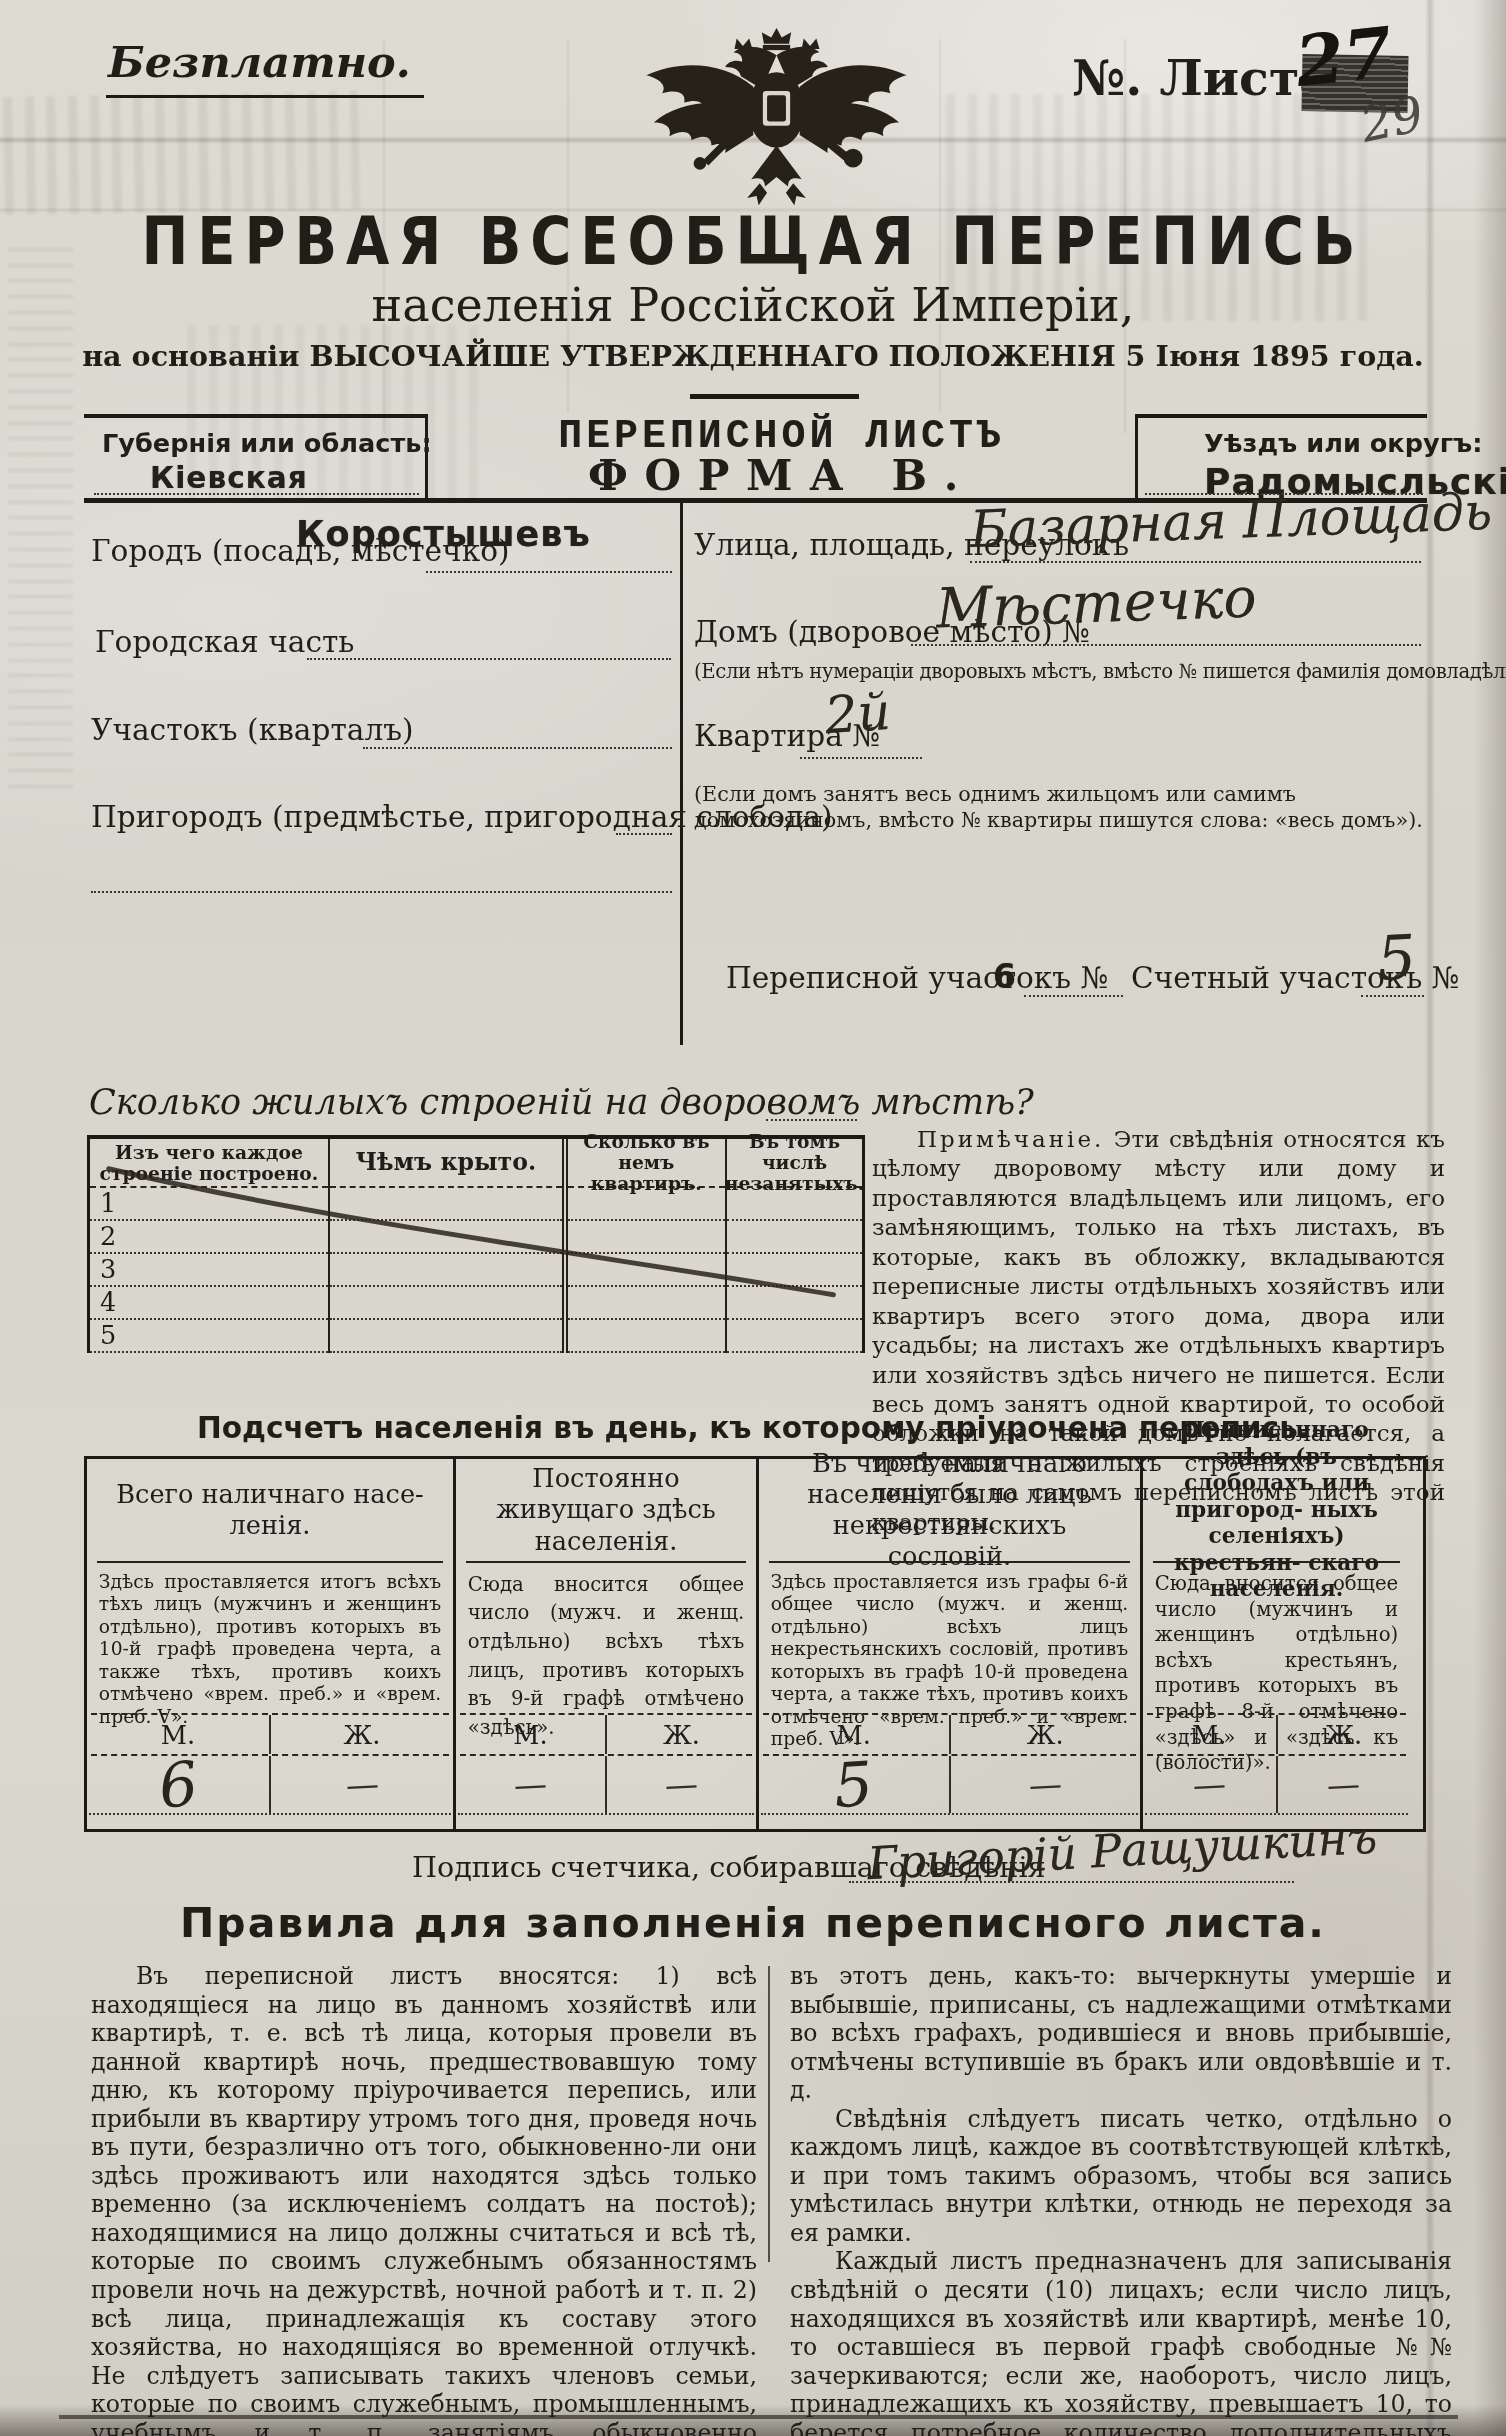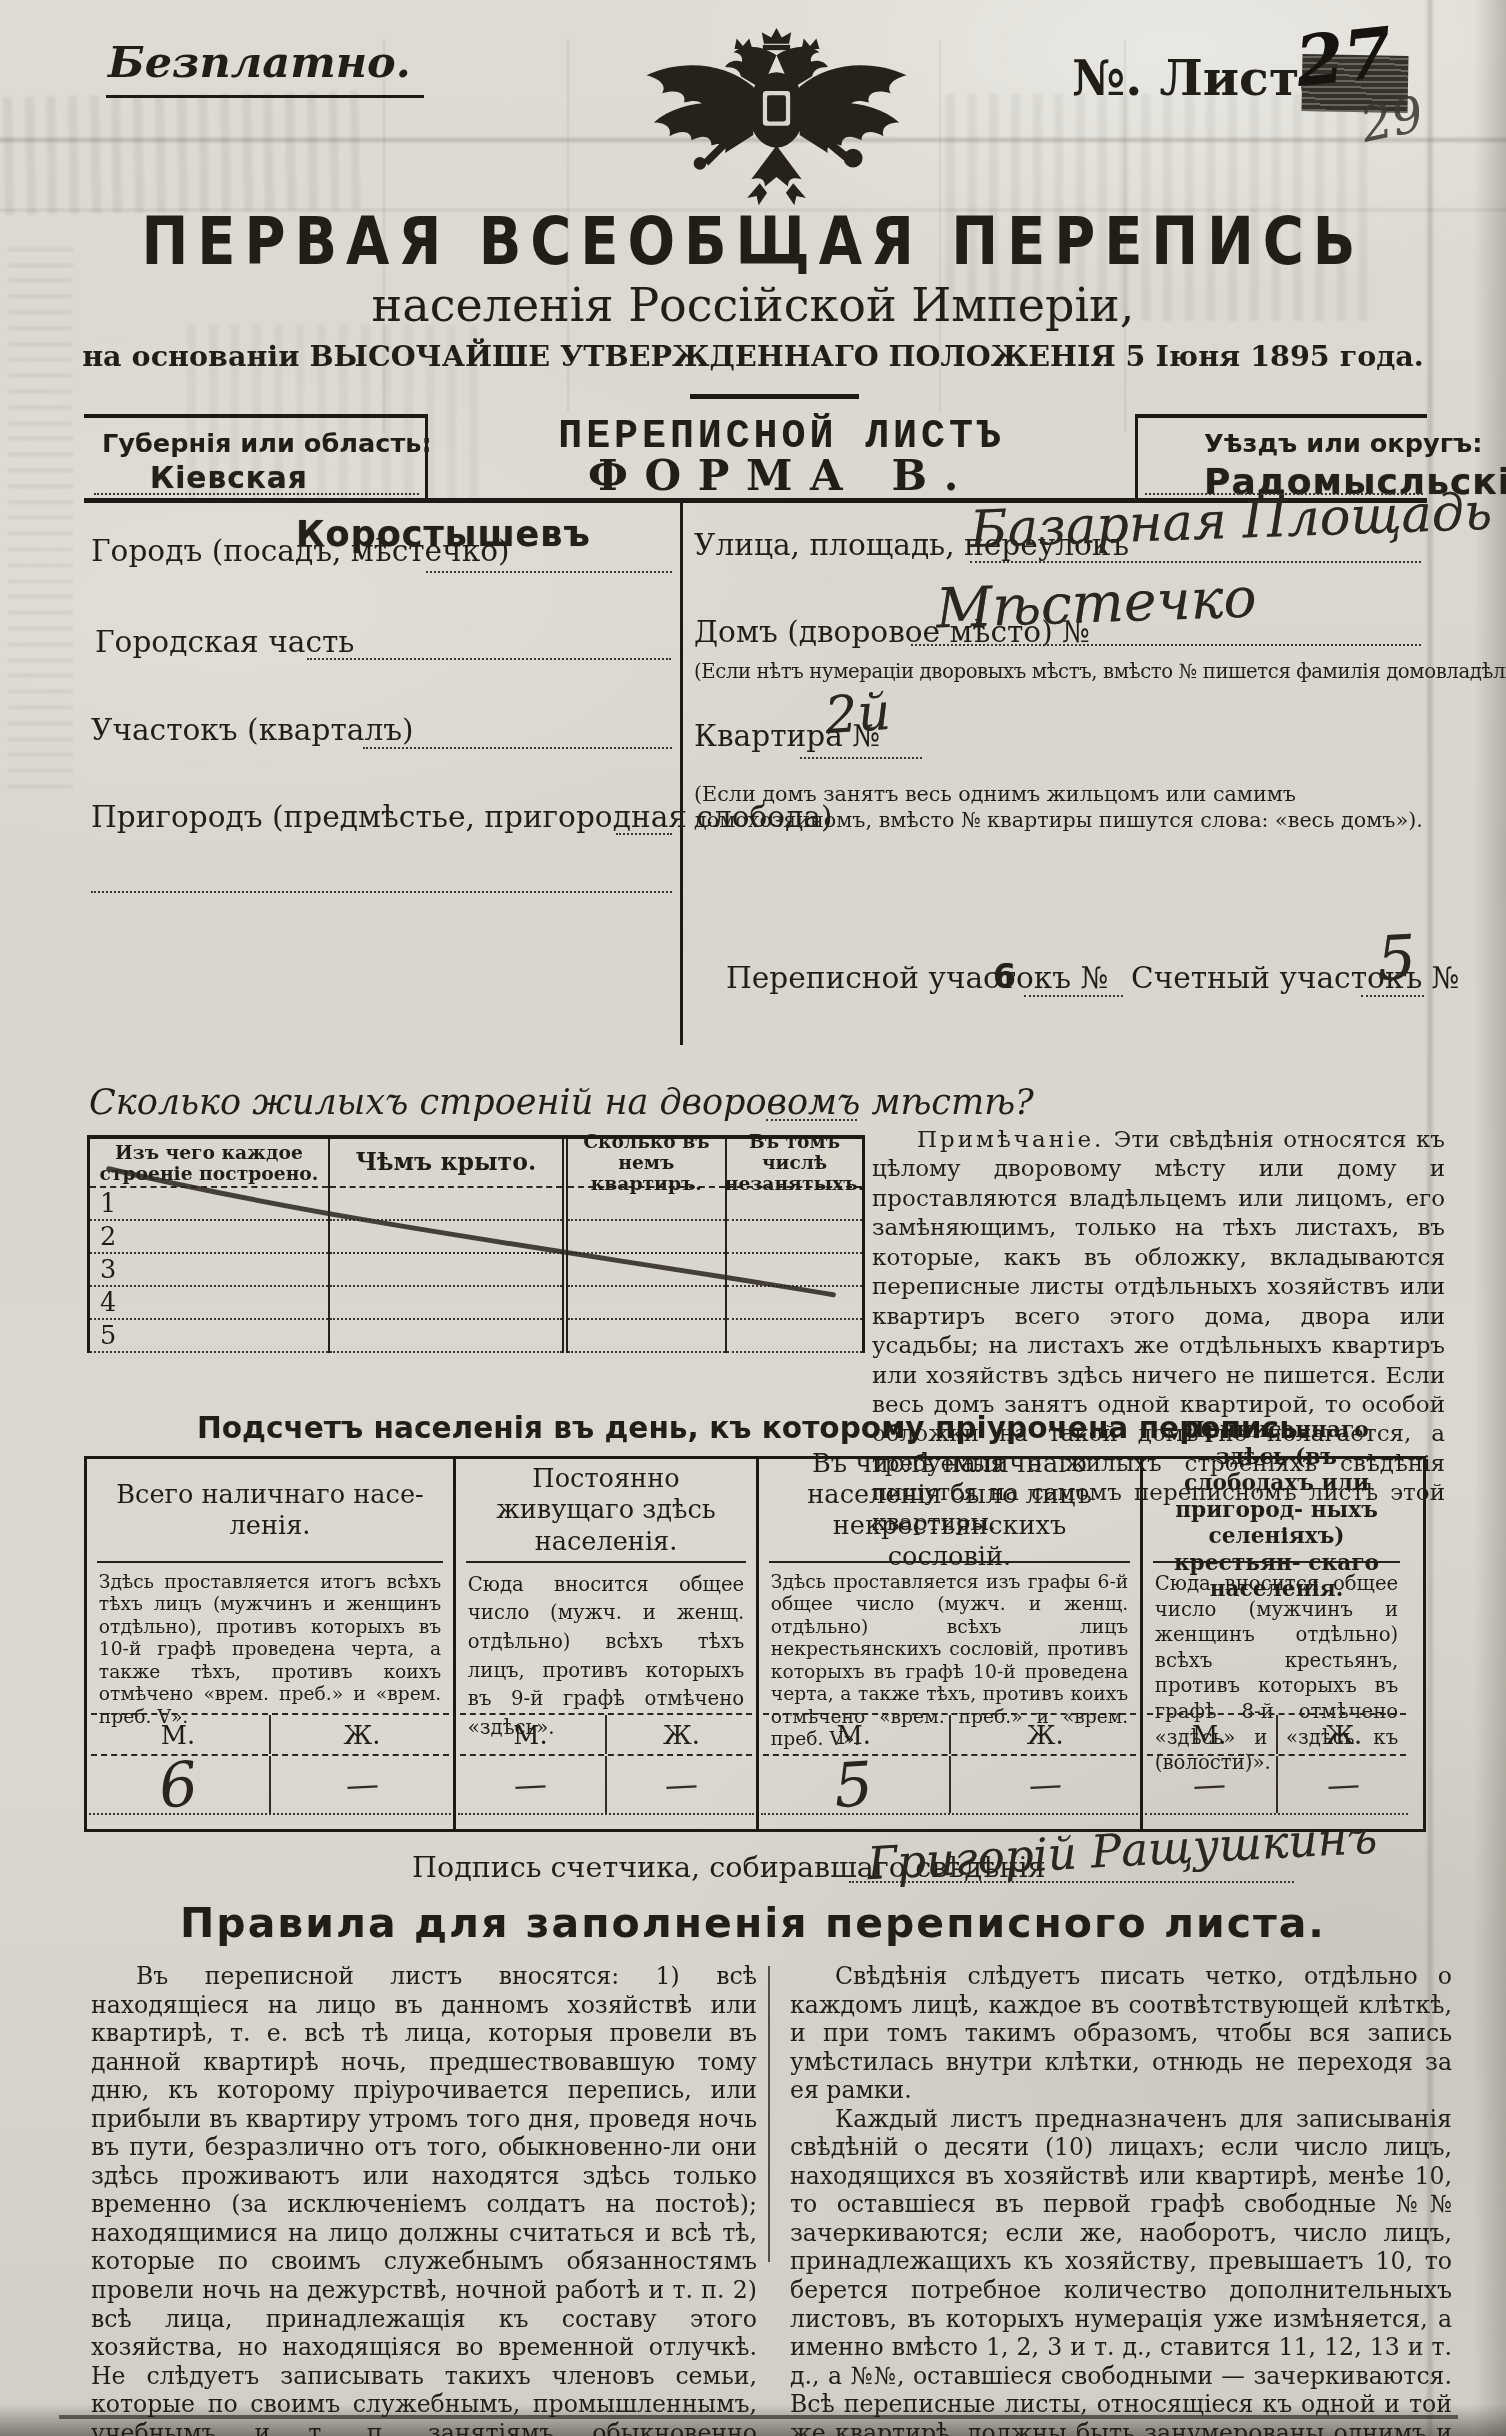--- a/index.html
+++ b/index.html
@@ -312,19 +312,20 @@
   <div class="abs dotted" style="left:849px;top:1881px;width:445px;"></div>
 
   <div class="abs sans ink center" style="left:0;top:1899px;width:1506px;font-size:41px;font-weight:bold;letter-spacing:2px;">Правила для заполненія переписного листа.</div>
 
   <div class="abs rules ink" style="left:91px;top:1962px;width:666px;">
     <p>Въ переписной листъ вносятся: 1) всѣ находящіеся на лицо въ данномъ хозяйствѣ или квартирѣ, т. е. всѣ тѣ лица, которыя провели въ данной квартирѣ ночь, предшествовавшую тому дню, къ которому пріурочивается перепись, или прибыли въ квартиру утромъ того дня, проведя ночь въ пути, безразлично отъ того, обыкновенно-ли они здѣсь проживаютъ или находятся здѣсь только временно (за исключеніемъ солдатъ на постоѣ); находящимися на лицо должны считаться и всѣ тѣ, которые по своимъ служебнымъ обязанностямъ провели ночь на дежурствѣ, ночной работѣ и т. п. 2) всѣ лица, принадлежащія къ составу этого хозяйства, но находящіяся во временной отлучкѣ. Не слѣдуетъ записывать такихъ членовъ семьи, которые по своимъ служебнымъ, промышленнымъ, учебнымъ и т. п. занятіямъ обыкновенно проживаютъ въ другомъ мѣстѣ, напримѣръ, не слѣдуетъ записывать дѣтей, которыя для полученія образованія или находясь въ обученіи проживаютъ въ другомъ мѣстѣ, отдѣльно отъ своей семьи. Подобныя лица должны быть записываемы временно пребывающими въ тѣхъ случаяхъ, когда они прибыли домой на побывку.</p>
 
   </div>
   <div class="abs" style="left:768px;top:1966px;width:2px;height:296px;background:rgba(40,34,27,.75);"></div>
   <div class="abs rules ink" style="left:790px;top:1962px;width:662px;">
+    <p class="noind">въ этотъ день, какъ-то: вычеркнуты умершіе и выбывшіе, приписаны, съ надлежащими отмѣтками во всѣхъ графахъ, родившіеся и вновь прибывшіе, отмѣчены вступившіе въ бракъ или овдовѣвшіе и т. д.</p>
     <p>Свѣдѣнія слѣдуетъ писать четко, отдѣльно о каждомъ лицѣ, каждое въ соотвѣтствующей клѣткѣ, и при томъ такимъ образомъ, чтобы вся запись умѣстилась внутри клѣтки, отнюдь не переходя за ея рамки.</p>
     <p>Каждый листъ предназначенъ для записыванія свѣдѣній о десяти (10) лицахъ; если число лицъ, находящихся въ хозяйствѣ или квартирѣ, менѣе 10, то оставшіеся въ первой графѣ свободные №№ зачеркиваются; если же, наоборотъ, число лицъ, принадлежащихъ къ хозяйству, превышаетъ 10, то берется потребное количество дополнительныхъ листовъ, въ которыхъ нумерація уже измѣняется, а именно вмѣсто 1, 2, 3 и т. д., ставится 11, 12, 13 и т. д., а №№, оставшіеся свободными — зачеркиваются. Всѣ переписные листы, относящіеся къ одной и той же квартирѣ, должны быть занумерованы однимъ и тѣмъ же № квартиры, съ прибавленіемъ рядомъ съ № квартиры послѣдовательно еще буквъ а, б, в и т. д., смотря по числу переписныхъ листовъ квартиры.</p>
 
   </div>
 
 </div>
 
 
 </body></html>

